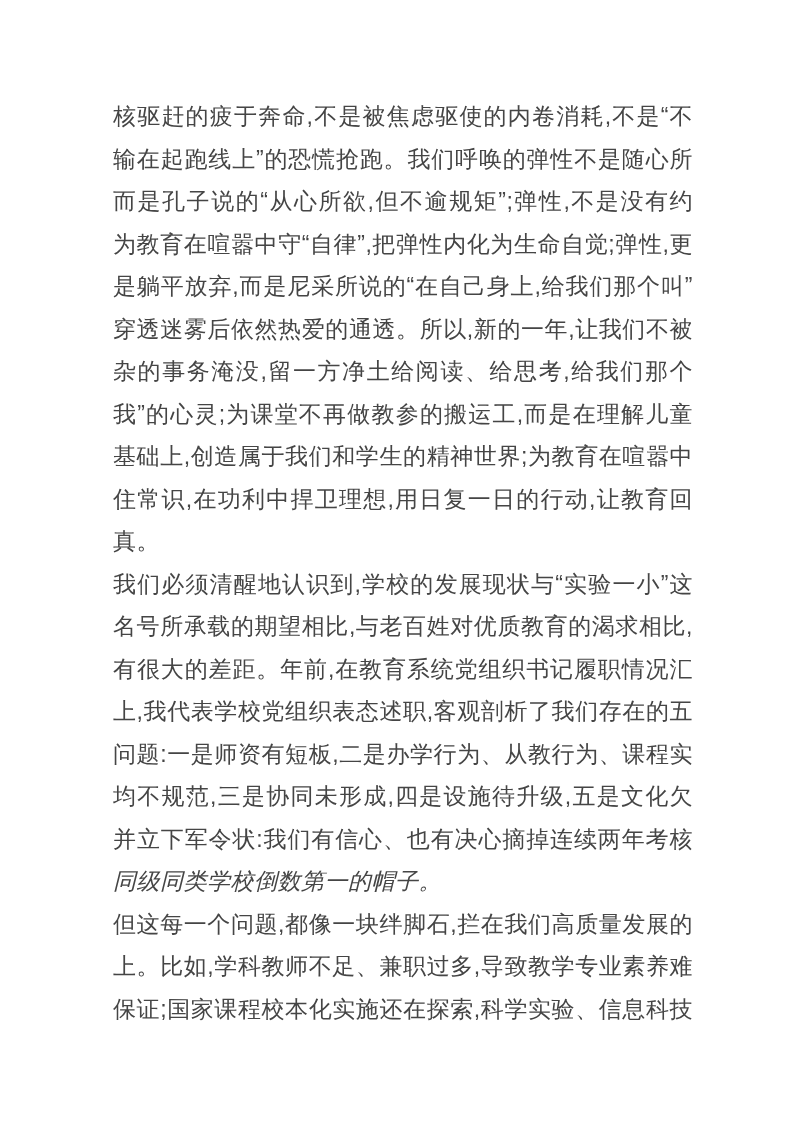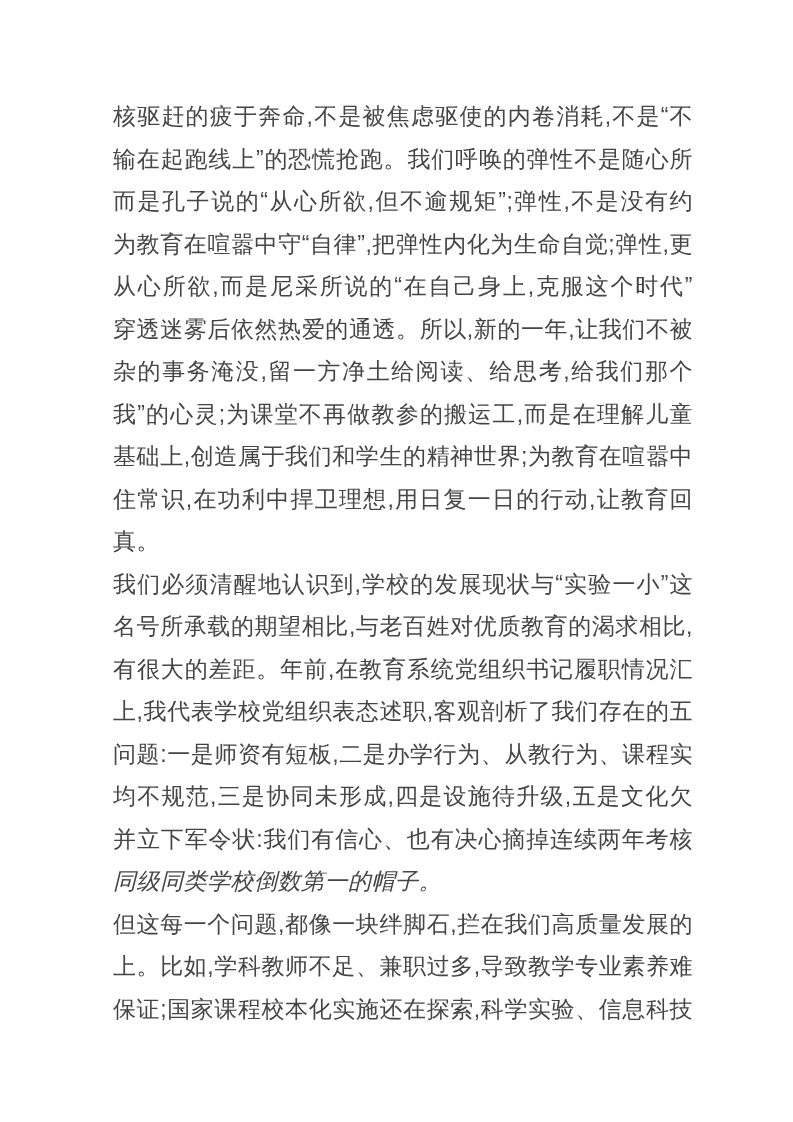--- a/index.html
+++ b/index.html
@@ -44,21 +44,21 @@
 </head>
 <body>
 
 <div class="page" style="background: rgb(255, 255, 255);">
   <div class="doc-body">
       <div class="paragraph">
         <div class="line" style="color: rgb(69, 69, 69);">核驱赶的疲于奔命,不是被焦虑驱使的内卷消耗,不是“不能</div>
         <div class="line" style="color: rgb(69, 69, 69);">输在起跑线上”的恐慌抢跑。我们呼唤的弹性不是随心所欲,</div>
         <div class="line" style="color: rgb(69, 69, 69);">而是孔子说的“从心所欲,但不逾规矩”;弹性,不是没有约束,</div>
         <div class="line" style="color: rgb(69, 69, 69);">为教育在喧嚣中守“自律”,把弹性内化为生命自觉;弹性,更不</div>
-        <div class="line" style="color: rgb(69, 69, 69);">从心所欲,而是尼采所说的“在自己身上,克服这个时代”</div>
+        <div class="line" style="color: rgb(69, 69, 69);">是躺平放弃,而是尼采所说的“在自己身上,给我们那个叫”</div>
         <div class="line" style="color: rgb(69, 69, 69);">穿透迷雾后依然热爱的通透。所以,新的一年,让我们不被繁</div>
         <div class="line" style="color: rgb(69, 69, 69);">杂的事务淹没,留一方净土给阅读、给思考,给我们那个叫“自</div>
         <div class="line" style="color: rgb(69, 69, 69);">我”的心灵;为课堂不再做教参的搬运工,而是在理解儿童的</div>
         <div class="line" style="color: rgb(69, 69, 69);">基础上,创造属于我们和学生的精神世界;为教育在喧嚣中守</div>
         <div class="line" style="color: rgb(69, 69, 69);">住常识,在功利中捍卫理想,用日复一日的行动,让教育回归本</div>
         <div class="line line-end" style="color: rgb(69, 69, 69);">真。</div>
       </div>
       <div class="paragraph">
         <div class="line" style="color: rgb(69, 69, 69);">我们必须清醒地认识到,学校的发展现状与“实验一小”这个</div>
         <div class="line" style="color: rgb(69, 69, 69);">名号所承载的期望相比,与老百姓对优质教育的渴求相比,还</div>

